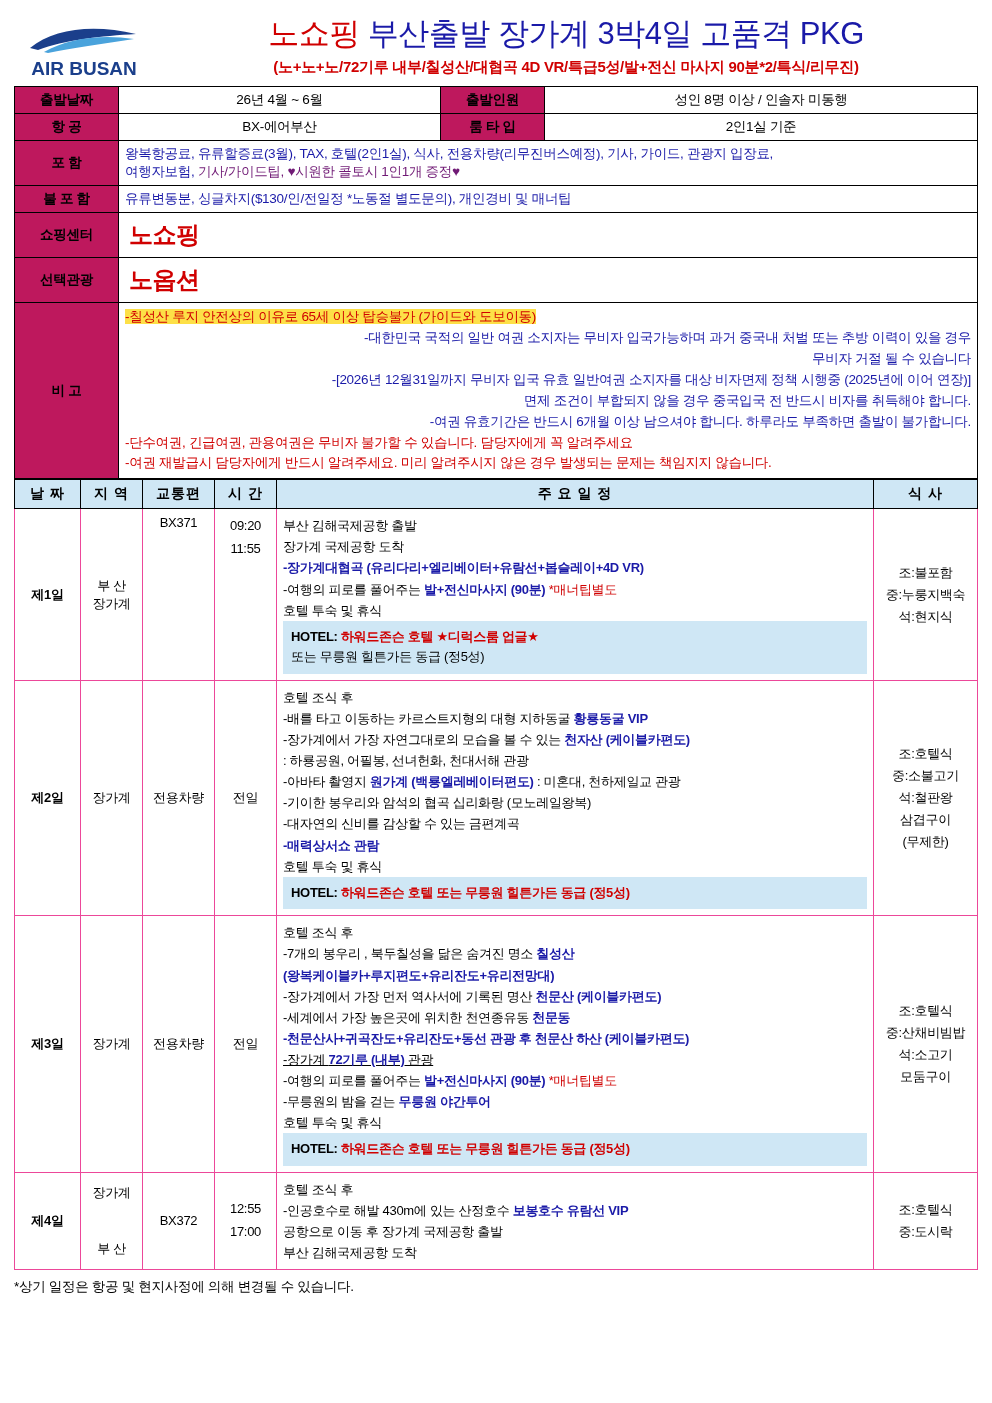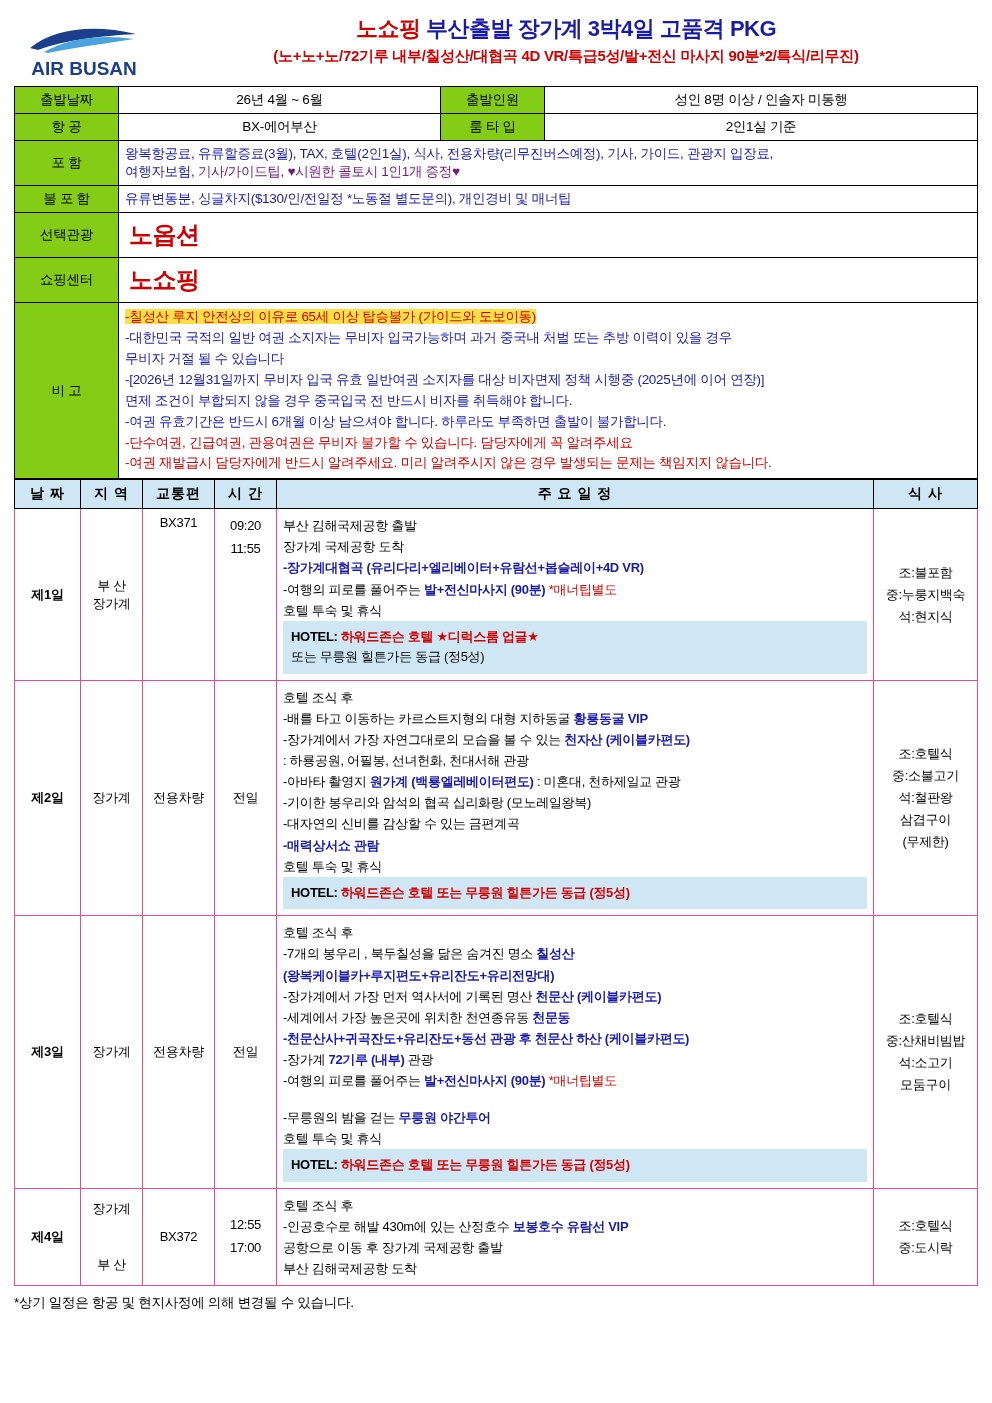--- a/index.html
+++ b/index.html
@@ -13,36 +13,36 @@
   .page{width:992px;box-sizing:border-box;padding:10px 14px 8px 14px;}
 
   
   .header{display:flex;align-items:flex-start;margin-bottom:6px;}
   .logo{width:140px;flex:0 0 140px;padding-top:12px;text-align:center;}
   .logo svg{display:block;margin:0 auto;}
   .logo-text{font-size:19px;font-weight:bold;letter-spacing:0px;color:#1b3f8b;margin-top:2px;}
   .logo-text .air{color:#1b3f8b;}
   .logo-text .busan{color:#1b3f8b;}
   .titles{flex:1;text-align:center;padding-top:6px;}
-  .title-main{font-size:22px;font-weight:bold;color:#1a1aa8;letter-spacing:-0.5px;line-height:1.15;}
+  .title-main{font-size:31px;font-weight:normal;color:#1a1aa8;letter-spacing:-0.5px;line-height:1.15;}
   .title-main .red{color:#d00000;}
   .title-sub{font-size:15px;font-weight:bold;color:#d00000;margin-top:6px;letter-spacing:-0.3px;}
 
   
   table{border-collapse:collapse;width:100%;table-layout:fixed;}
   .info-table td{border:1px solid #000;padding:4px 6px;font-size:13.5px;vertical-align:middle;letter-spacing:-0.3px;}
-  .lbl{background:#84cc16;text-align:center;font-weight:normal;width:104px;white-space:nowrap;}
+  .lbl{background:#be185d;text-align:center;font-weight:bold;width:104px;white-space:nowrap;}
   .c{text-align:center;}
   .red{color:#701a75;}
   .blue{color:#1a1aa8;}
   .big-red{color:#d00000;font-size:24px;font-weight:bold;letter-spacing:-0.5px;}
   .hl{background:#fde047;}
   .note-cell{font-size:12.7px;line-height:1.55;color:#d00000;padding:6px 6px;}
   .note-cell div{white-space:nowrap;}
-  .note-cell .bl{color:#1a1aa8;}
+  .note-cell .bl{color:#1a1aa8;text-align:right;}
 
   
   .itin{margin-top:0;}
   .itin th{border:1px solid #000;background:#cfe7f5;font-size:14px;font-weight:bold;padding:5px 2px;letter-spacing:1px;}
   .itin td{border:1px solid #ec4899;font-size:13px;vertical-align:top;padding:6px 6px;letter-spacing:-0.3px;}
   .itin td.mid{vertical-align:middle;text-align:center;}
   .day{font-weight:bold;font-size:14.5px;}
   .sched{line-height:1.62;font-size:13px;}
   .hotel{background:#cfe7f5;padding:6px 8px;line-height:1.6;font-size:13px;border:0;}
   .hotel b{font-weight:bold;}
@@ -100,29 +100,29 @@
       <td colspan="3" class="blue">
         <div>왕복항공료, 유류할증료(3월), TAX, 호텔(2인1실), 식사, 전용차량(리무진버스예정), 기사, 가이드, 관광지 입장료,</div>
         <div><span>여행자보험, </span><span class="red">기사/가이드팁, ♥시원한 콜토시 1인1개 증정♥</span></div>
       </td>
     </tr>
     <tr>
       <td class="lbl">불 포 함</td>
       <td colspan="3" class="blue">유류변동분, 싱글차지($130/인/전일정 *노동절 별도문의), 개인경비 및 매너팁</td>
     </tr>
     <tr>
+      <td class="lbl">쇼핑센터</td>
+      <td colspan="3" style="padding:6px 10px;">
+        <span class="big-red">노쇼핑</span>
+      </td>
+    </tr>
+    <tr>
       <td class="lbl">선택관광</td>
       <td colspan="3" style="padding:6px 10px;">
         <span class="big-red">노옵션</span>
-      </td>
-    </tr>
-    <tr>
-      <td class="lbl">쇼핑센터</td>
-      <td colspan="3" style="padding:6px 10px;">
-        <span class="big-red">노쇼핑</span>
       </td>
     </tr>
     <tr>
       <td class="lbl">비     고</td>
       <td colspan="3" class="note-cell" id="remarks-cell">
             <div><span class="hl">-칠성산 루지 안전상의 이유로 65세 이상 탑승불가 (가이드와 도보이동)</span></div>
             <div class="bl">-대한민국 국적의 일반 여권 소지자는 무비자 입국가능하며 과거 중국내 처벌 또는 추방 이력이 있을 경우</div>
             <div class="bl"> 무비자 거절 될 수 있습니다</div>
             <div class="bl">-[2026년 12월31일까지 무비자 입국 유효 일반여권 소지자를 대상 비자면제 정책 시행중 (2025년에 이어 연장)]</div>
             <div class="bl"> 면제 조건이 부합되지 않을 경우 중국입국 전 반드시 비자를 취득해야 합니다.</div>
@@ -227,23 +227,23 @@
             <div>전일</div>
           </td>
           <td>
             <div class="sched">
               <div>호텔 조식 후</div>
               <div style="color: rgb(0, 0, 0);">-7개의 봉우리 , 북두칠성을 닮은 숨겨진 명소 <span style="color: rgb(26, 26, 168); font-weight: bold;">칠성산</span></div>
               <div style="color: rgb(26, 26, 168); font-weight: bold;">(왕복케이블카+루지편도+유리잔도+유리전망대)</div>
               <div style="color: rgb(0, 0, 0);">-장가계에서 가장 먼저 역사서에 기록된 명산 <span style="color: rgb(26, 26, 168); font-weight: bold;">천문산 (케이블카편도)</span></div>
               <div style="color: rgb(0, 0, 0);">-세계에서 가장 높은곳에 위치한 천연종유동 <span style="color: rgb(26, 26, 168); font-weight: bold;">천문동</span></div>
               <div style="color: rgb(26, 26, 168); font-weight: bold;">-천문산사+귀곡잔도+유리잔도+동선 관광 후 천문산 하산 (케이블카편도)</div>
-              <div style="color: rgb(0, 0, 0);">-장가계 <span style="color: rgb(26, 26, 168); font-weight: bold;">72기루 (내부)</span> 관광</div>
+              <div style="color: rgb(0, 0, 0); text-decoration: underline;">-장가계 <span style="color: rgb(26, 26, 168); font-weight: bold;">72기루 (내부)</span> 관광</div>
               <div style="color: rgb(0, 0, 0);">-여행의 피로를 풀어주는 <span style="color: rgb(26, 26, 168); font-weight: bold;">발+전신마사지 (90분)</span><span style="color: rgb(208, 0, 0);"> *매너팁별도</span></div>
-              <div style="color: rgb(0, 0, 0); margin-top: 16px;">-무릉원의 밤을 걷는 <span style="color: rgb(26, 26, 168); font-weight: bold;">무릉원 야간투어</span></div>
+              <div style="color: rgb(0, 0, 0);">-무릉원의 밤을 걷는 <span style="color: rgb(26, 26, 168); font-weight: bold;">무릉원 야간투어</span></div>
               <div>호텔 투숙 및 휴식</div>
             </div>
             <div class="hotel">
               <div><b>HOTEL: </b><span style="color: rgb(208, 0, 0); font-weight: bold;">하워드존슨 호텔 또는 무릉원 힐튼가든 동급 (정5성)</span></div>
             </div>
           </td>
           <td class="mid meal">
             <div>조:호텔식</div>
             <div>중:산채비빔밥</div>
             <div>석:소고기</div>

